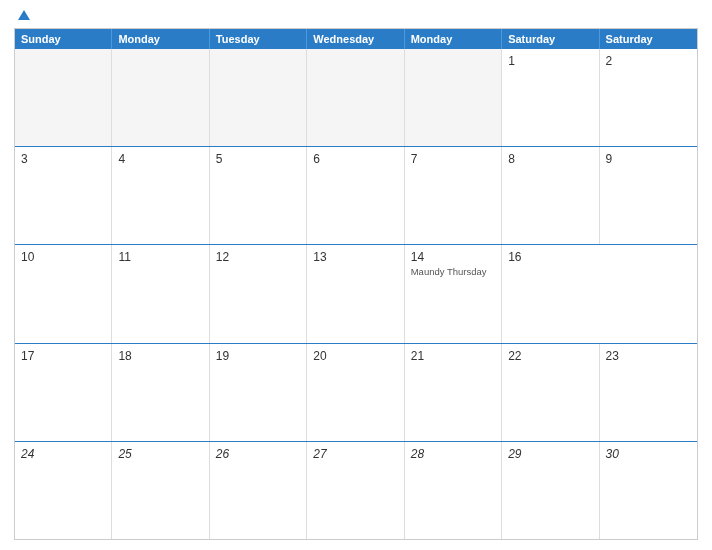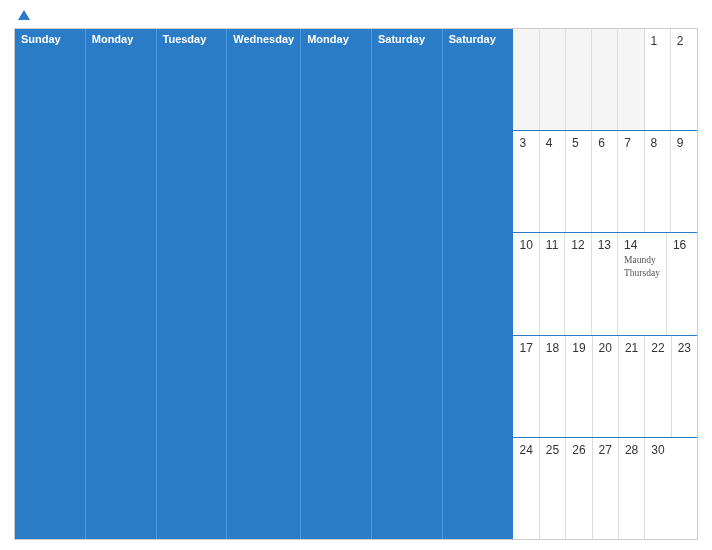--- a/index.html
+++ b/index.html
@@ -47,21 +47,21 @@
       letter-spacing: 0.5px;
     }
     .country {
       font-size: 14px;
       color: #333;
       font-weight: normal;
     }
     .calendar {
       flex: 1;
       display: flex;
-      flex-direction: row;
+      flex-direction: column;
       border: 1px solid #ccc;
     }
     .cal-header-row {
       display: grid;
       grid-template-columns: repeat(7, 1fr);
       background: #2a7cc7;
     }
     .cal-header-cell {
       color: #fff;
       font-size: 11px;
@@ -79,20 +79,21 @@
       flex-direction: column;
     }
     .cal-week {
       display: grid;
       grid-template-columns: repeat(7, 1fr);
       flex: 1;
       border-bottom: 1px solid #2a7cc7;
     }
     .cal-week:last-child {
       border-bottom: none;
+      font-style: italic;
     }
     .cal-cell {
       border-right: 1px solid #ddd;
       padding: 5px 6px 4px 6px;
       vertical-align: top;
       min-height: 70px;
       background: #fff;
       position: relative;
     }
     .cal-cell:last-child {
@@ -106,21 +107,20 @@
       color: #333;
       display: block;
       margin-bottom: 2px;
     }
     .holiday-name {
       font-size: 9.5px;
       color: #555;
       display: block;
       line-height: 1.3;
       margin-top: 0;
-      font-family: Liberation Serif, serif;
     }
     .logo-row {
       display: flex;
       align-items: center;
     }
     .logo-text-general {
       font-size: 13px;
       font-weight: bold;
       color: #555;
     }
@@ -247,18 +247,21 @@
           <div class="cal-cell">
             <span class="day-number">26</span>
           </div>
           <div class="cal-cell">
             <span class="day-number">27</span>
           </div>
           <div class="cal-cell">
             <span class="day-number">28</span>
           </div>
           <div class="cal-cell">
+            <span class="day-number">29</span>
+          </div>
+          <div class="cal-cell">
             <span class="day-number">30</span>
           </div>
         </div>
       </div>
   </div>
 </div>
 
 </body></html>

